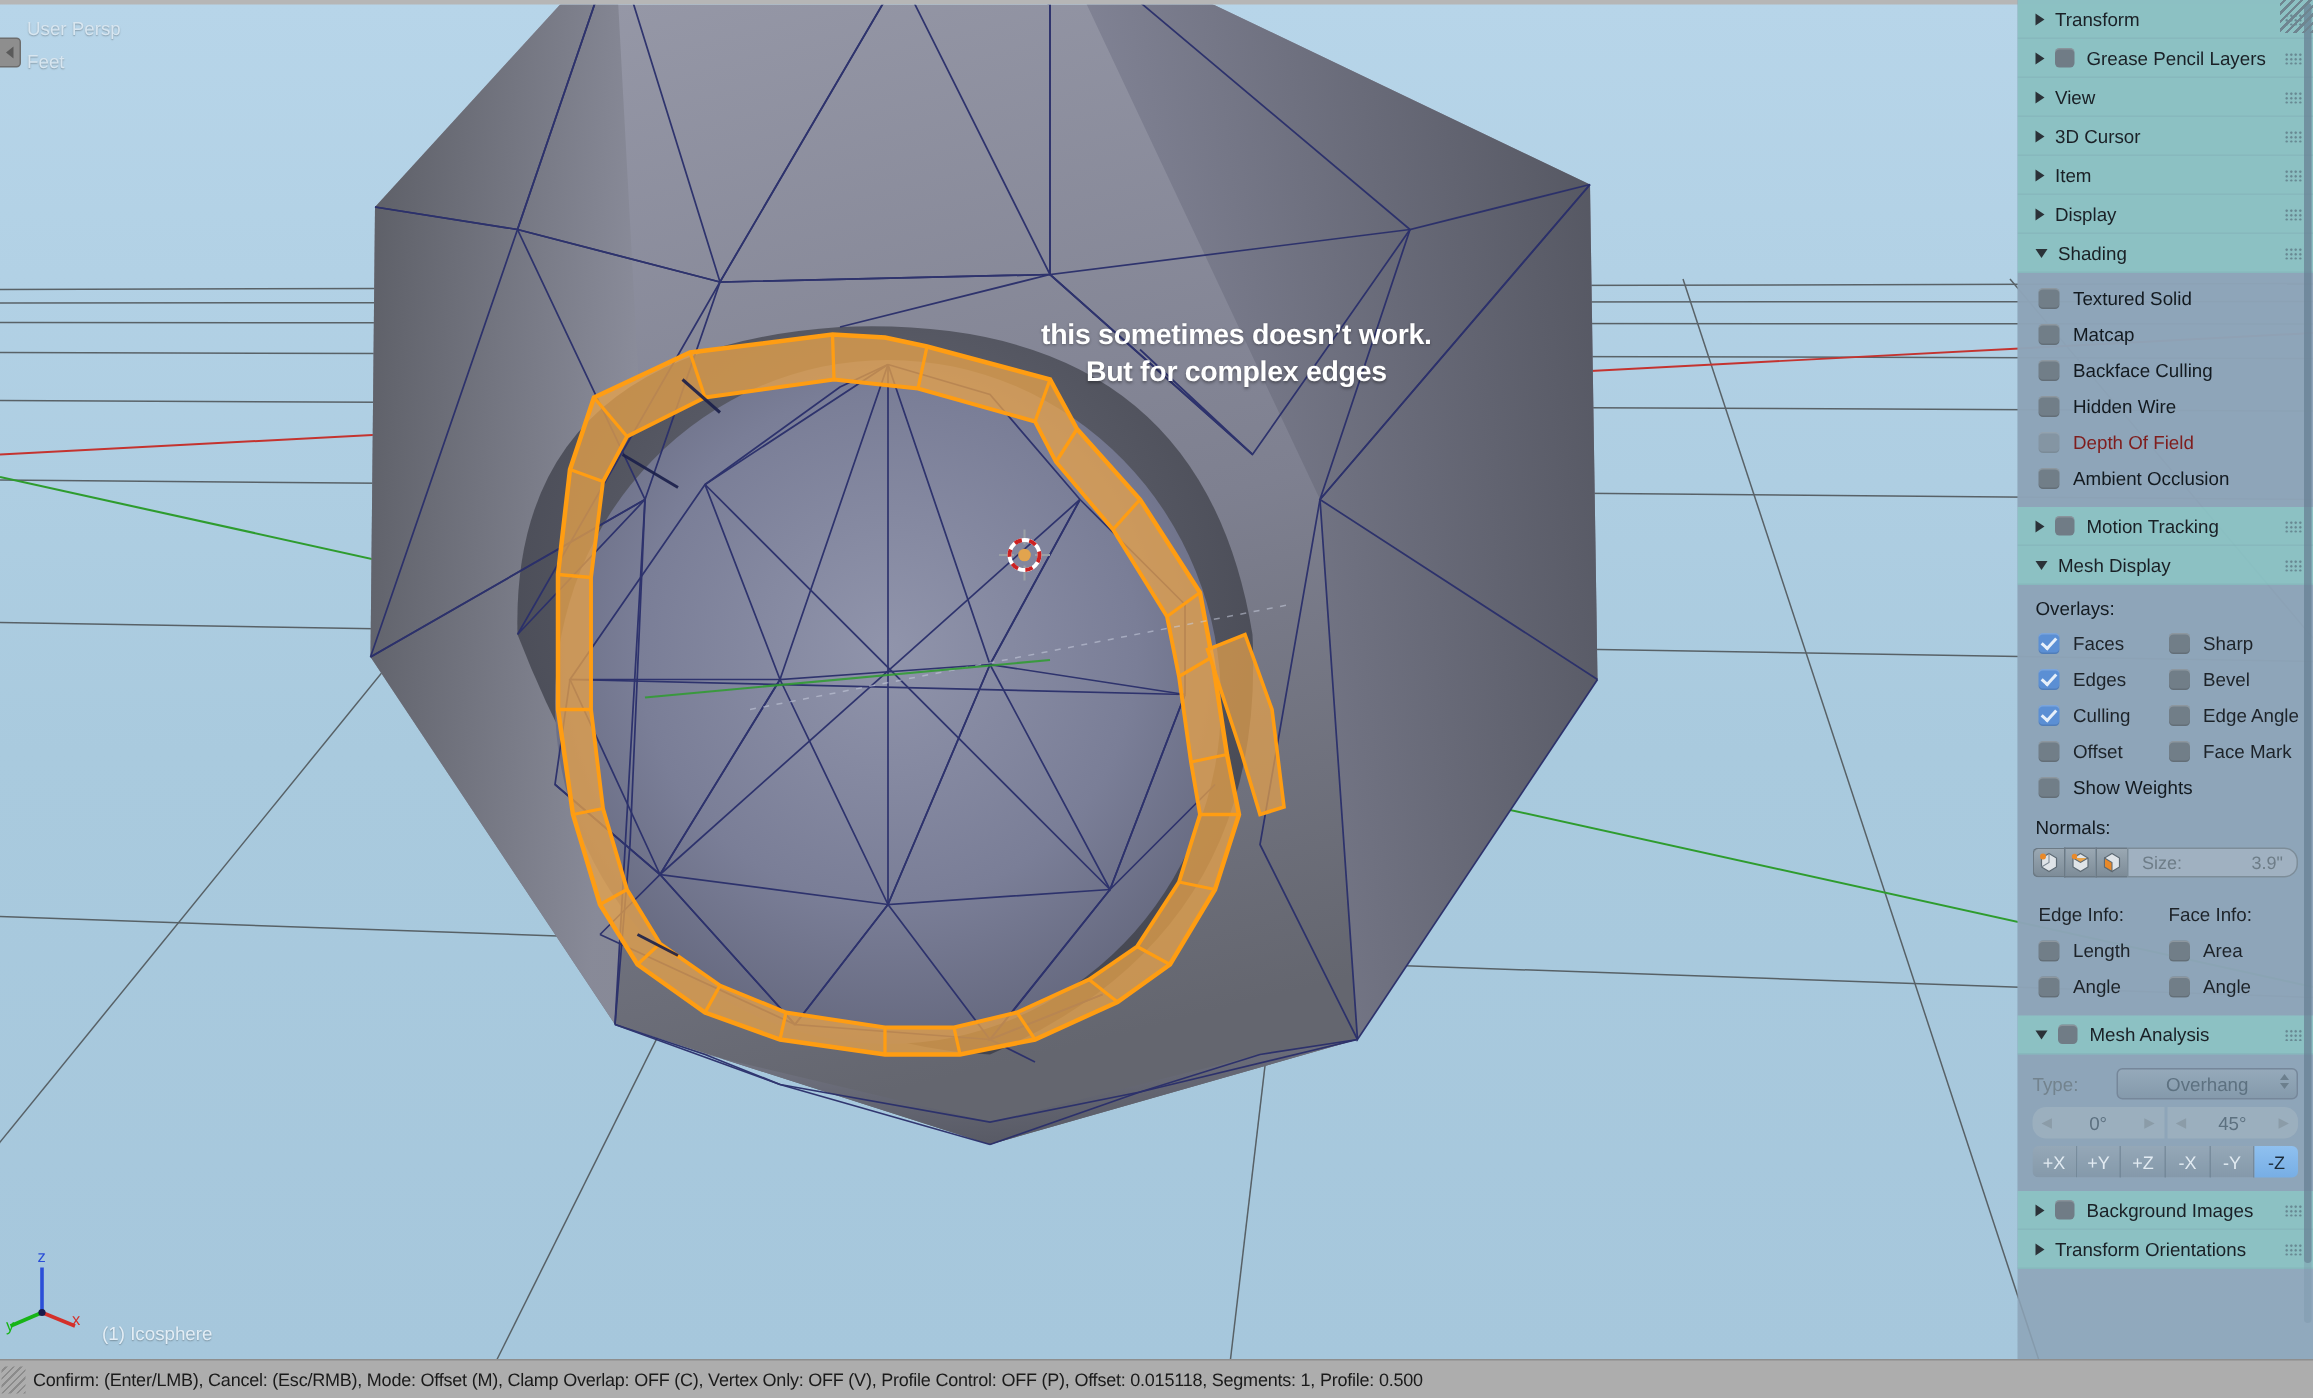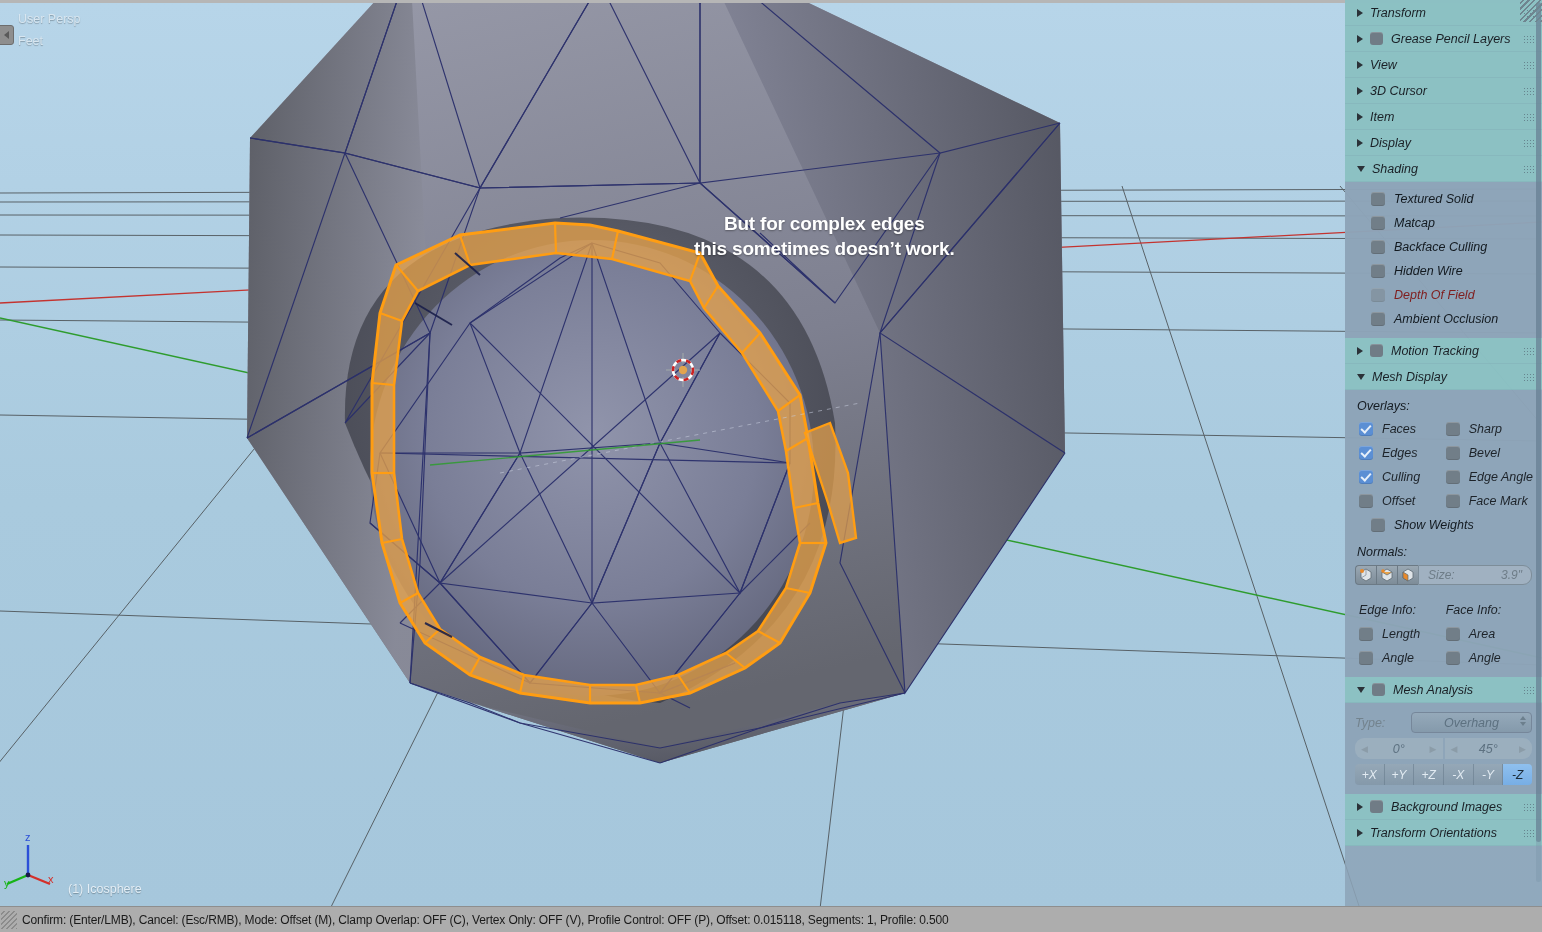--- a/index.html
+++ b/index.html
@@ -69,21 +69,21 @@
   
   #props-panel {
     position: absolute;
     right: 0; top: 0;
     width: 197px; height: 906px;
     background: rgba(141,164,184,0.86);
     font-size: 12.5px;
     color: #1d2329;
     overflow: hidden;
   }
-  #props-inner { position: relative; width: 197px; font-style: italic; }
+  #props-inner { position: relative; width: 197px; }
 
   .panel-header {
     position: relative;
     height: 26px;
     background: rgba(139,196,196,0.88);
     display: flex; align-items: center;
     padding-left: 12px;
     color: #1a2026;
     font-size: 12.5px;
     border-bottom: 1px solid rgba(120,160,170,0.25);
@@ -115,21 +115,21 @@
     background-size: 3px 3px;
     opacity: .85;
   }
   .panel-header .lbl { flex: 1; }
 
   .panel-body { padding: 5px 0 7px 0; background: rgba(141,164,184,0.80); }
 
   .row {
     display: flex; align-items: center;
     height: 24px;
-    padding-left: 26px;
+    padding-left: 14px;
   }
   .chk {
     width: 14px; height: 14px; border-radius: 3px;
     background: #717e88;
     box-shadow: inset 0 1px 0 rgba(255,255,255,.20), inset 0 -1px 0 rgba(0,0,0,.12);
     margin-right: 9px; flex: none;
     position: relative;
   }
   .chk.on { background: #5b8fd4; }
   .chk.on::after {
@@ -479,22 +479,22 @@
 
     <div class="vp-text" id="vp-persp">User Persp</div>
     <div class="vp-text" id="vp-units">Feet</div>
     <div class="vp-text" id="vp-objname">(1) Icosphere</div>
 
     <div id="toolbar-tab">
       <span class="arrow"></span>
     </div>
 
     <div id="annotation">
+      <div>this sometimes doesn’t work.</div>
       <div>But for complex edges</div>
-      <div>this sometimes doesn’t work.</div>
     </div>
 
     <svg id="axis-gizmo" viewBox="0 0 70 70">
       <line x1="24" y1="46" x2="24" y2="16" stroke="#2b4fd8" stroke-width="2.4"></line>
       <line x1="24" y1="46" x2="3" y2="55" stroke="#17b417" stroke-width="2.4"></line>
       <line x1="24" y1="46" x2="46" y2="55" stroke="#d4302a" stroke-width="2.4"></line>
       <circle cx="24" cy="46" r="2.4" fill="#1a1a4a"></circle>
       <text x="21" y="12" font-size="11" fill="#2b4fd8" font-family="Liberation Sans, sans-serif">z</text>
       <text x="0" y="58" font-size="11" fill="#17b417" font-family="Liberation Sans, sans-serif">y</text>
       <text x="44" y="54" font-size="11" fill="#d4302a" font-family="Liberation Sans, sans-serif">x</text>

